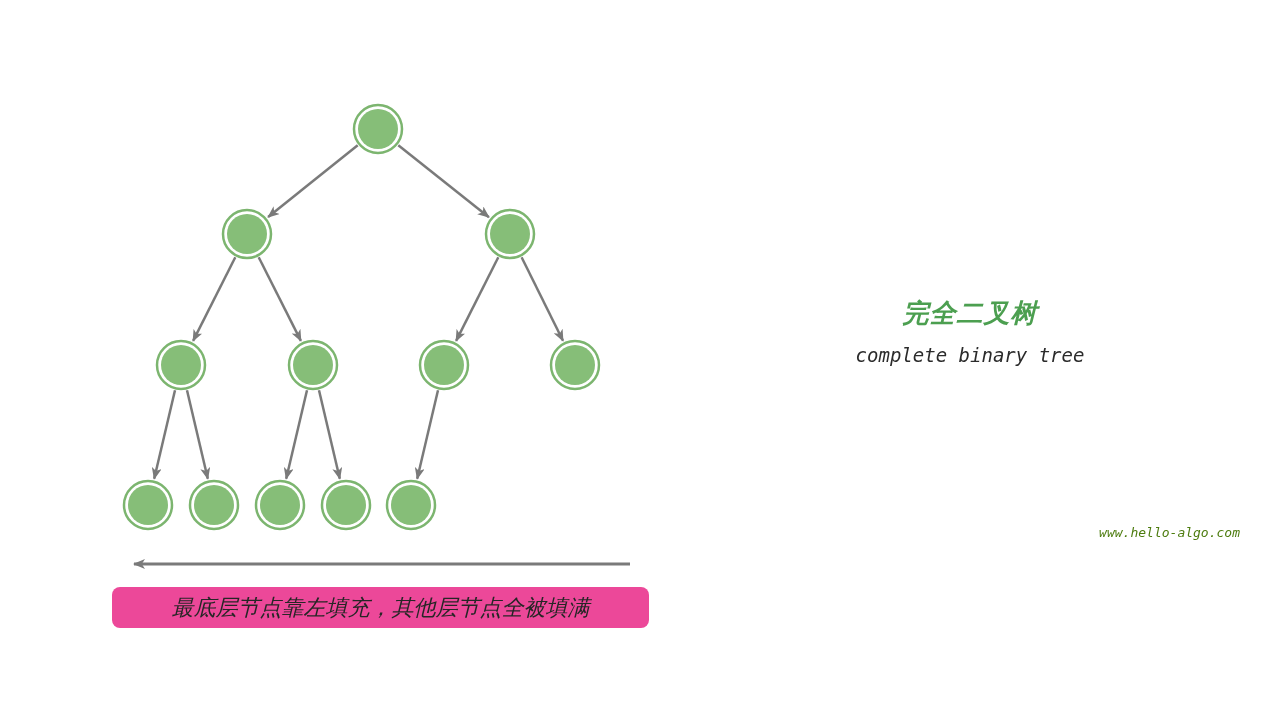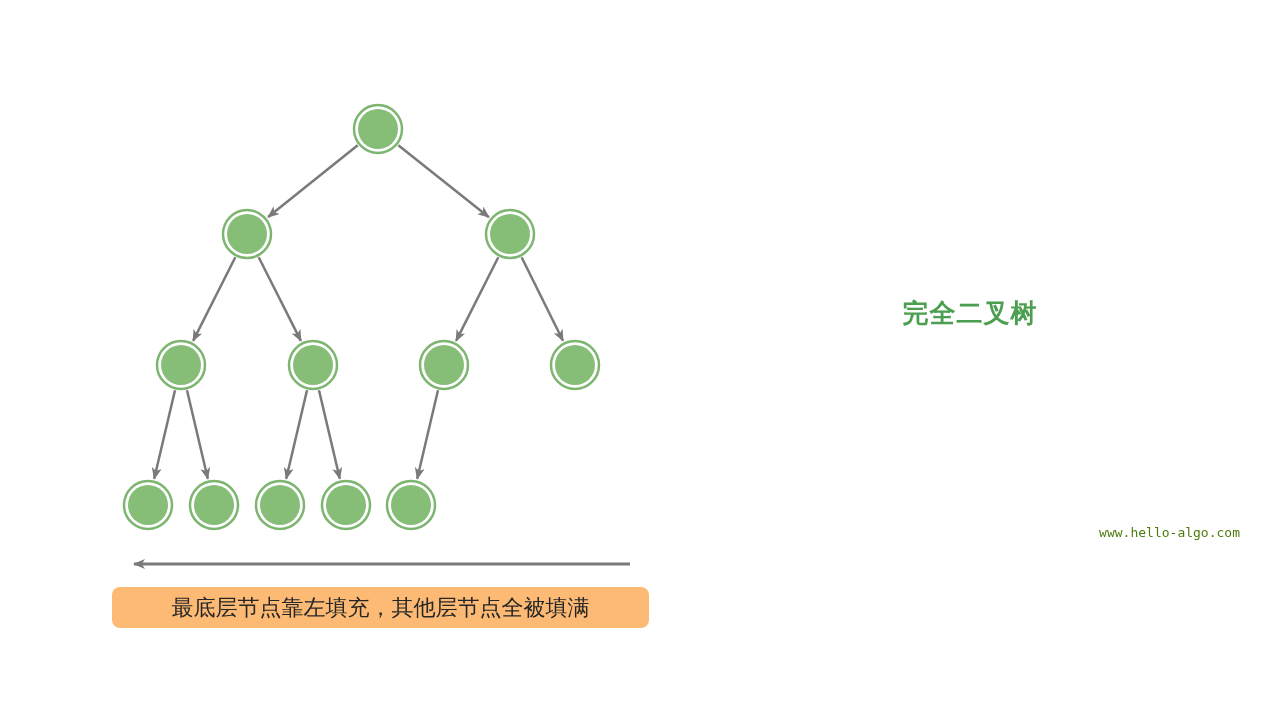--- a/index.html
+++ b/index.html
@@ -8,20 +8,21 @@
     width: 1280px;
     height: 720px;
     background: #ffffff;
     font-family: "Liberation Sans", "DejaVu Sans", sans-serif;
     overflow: hidden;
   }
   .stage {
     position: relative;
     width: 1280px;
     height: 560px;
+    font-style: italic;
   }
   .tree-svg {
     position: absolute;
     left: 0;
     top: 0;
   }
   .legend {
     position: absolute;
     left: 810px;
     top: 296px;
@@ -126,19 +127,20 @@
       </g>
       <g>
         <circle cx="411" cy="505" r="24" fill="#ffffff" stroke="#7CB56F" stroke-width="2.5"></circle>
         <circle cx="411" cy="505" r="20" fill="#86BE78"></circle>
       </g>
       <line x1="630" y1="564" x2="134" y2="564" stroke="#7a7a7a" stroke-width="3" marker-end="url(#arrowhead)"></line>
     </svg>
 
   <div class="legend">
     <div class="legend-zh" style="color: rgb(76, 159, 80);">完全二叉树</div>
+    <div class="legend-en">complete binary tree</div>
   </div>
 
-  <div class="caption" style="background: #fdba74; color: rgb(38, 38, 38);">最底层节点靠左填充，其他层节点全被填满</div>
+  <div class="caption" style="background: #ec4899; color: rgb(38, 38, 38);">最底层节点靠左填充，其他层节点全被填满</div>
 
   <div class="watermark" style="color: #4d7c0f;">www.hello-algo.com</div>
 
 </div>
 
 </body></html>

